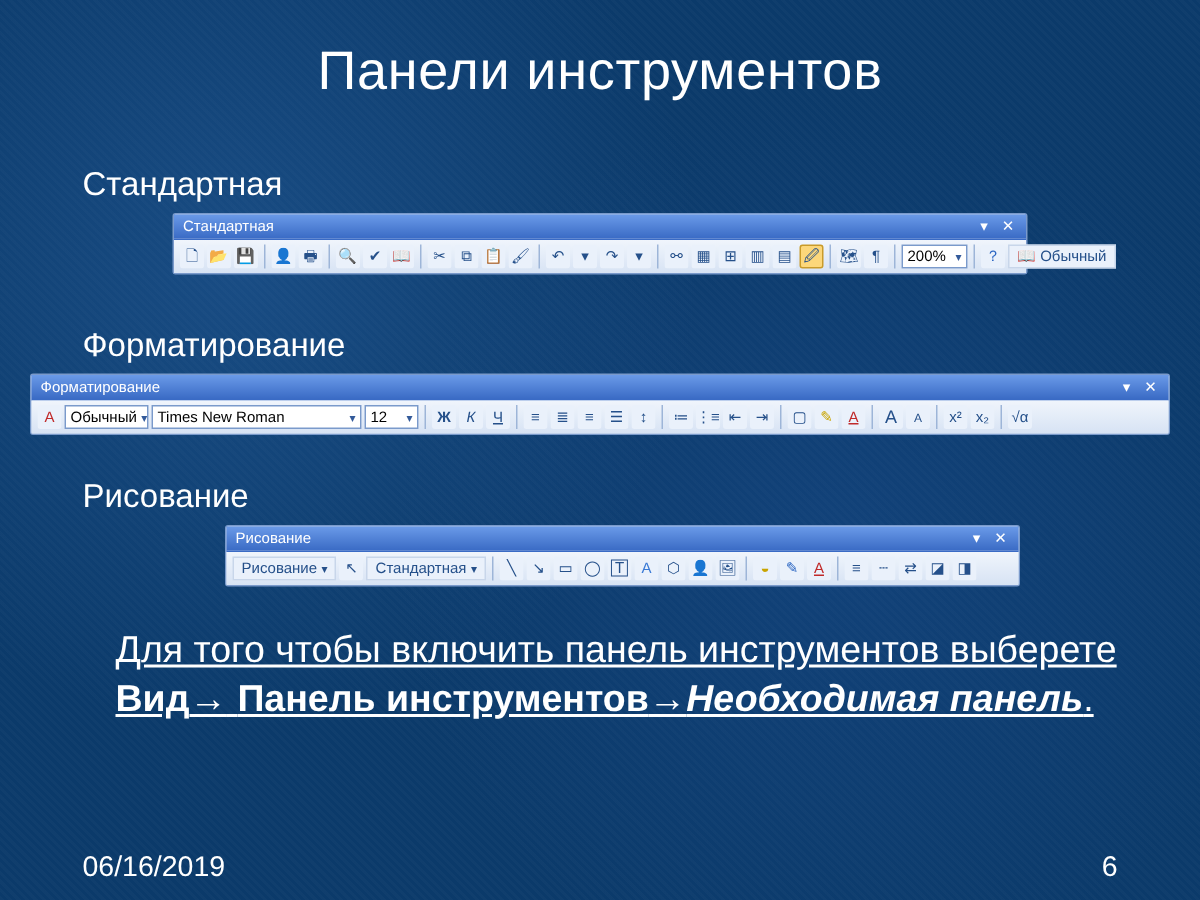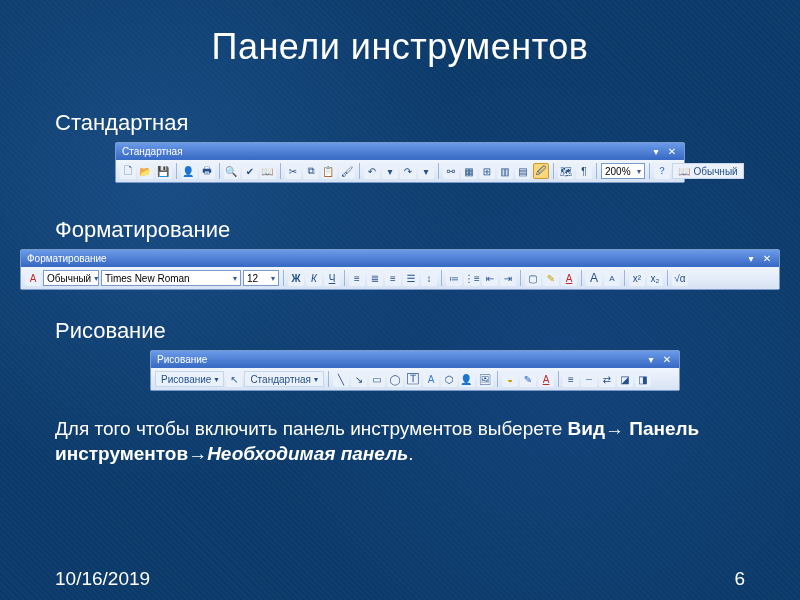--- a/index.html
+++ b/index.html
@@ -25,23 +25,24 @@
   }
   .section-label {
     font-size: 22px;
     font-weight: 400;
     margin-left: 55px;
   }
   .s1 { margin-top: 42px; }
   .s2 { margin-top: 34px; }
   .s3 { margin-top: 28px; }
   .instruction {
-    font-size: 19px;
-    margin: 26px 55px 0 55px;
+    font-size: 25px;
+    margin: 26px 55px 0 77px;
     line-height: 1.3;
+    text-decoration: underline;
   }
   .bold { font-weight: 700; }
   .italic { font-style: italic; }
   .footer {
     position: absolute;
     bottom: 10px;
     left: 55px;
     right: 55px;
     font-size: 19px;
     display: flex;
@@ -302,16 +303,16 @@
 
   
   <div class="instruction">
     <span>Для того чтобы включить панель инструментов выберете </span>
     <span class="bold">Вид</span><span>→</span>
     <span class="bold">Панель инструментов</span><span>→</span><span class="bold italic">Необходимая панель</span><span>.</span>
   </div>
 
   
   <div class="footer">
-    <span>10/16/2019</span>
+    <span>06/16/2019</span>
     <span>6</span>
   </div>
 </div>
 
 </body></html>

